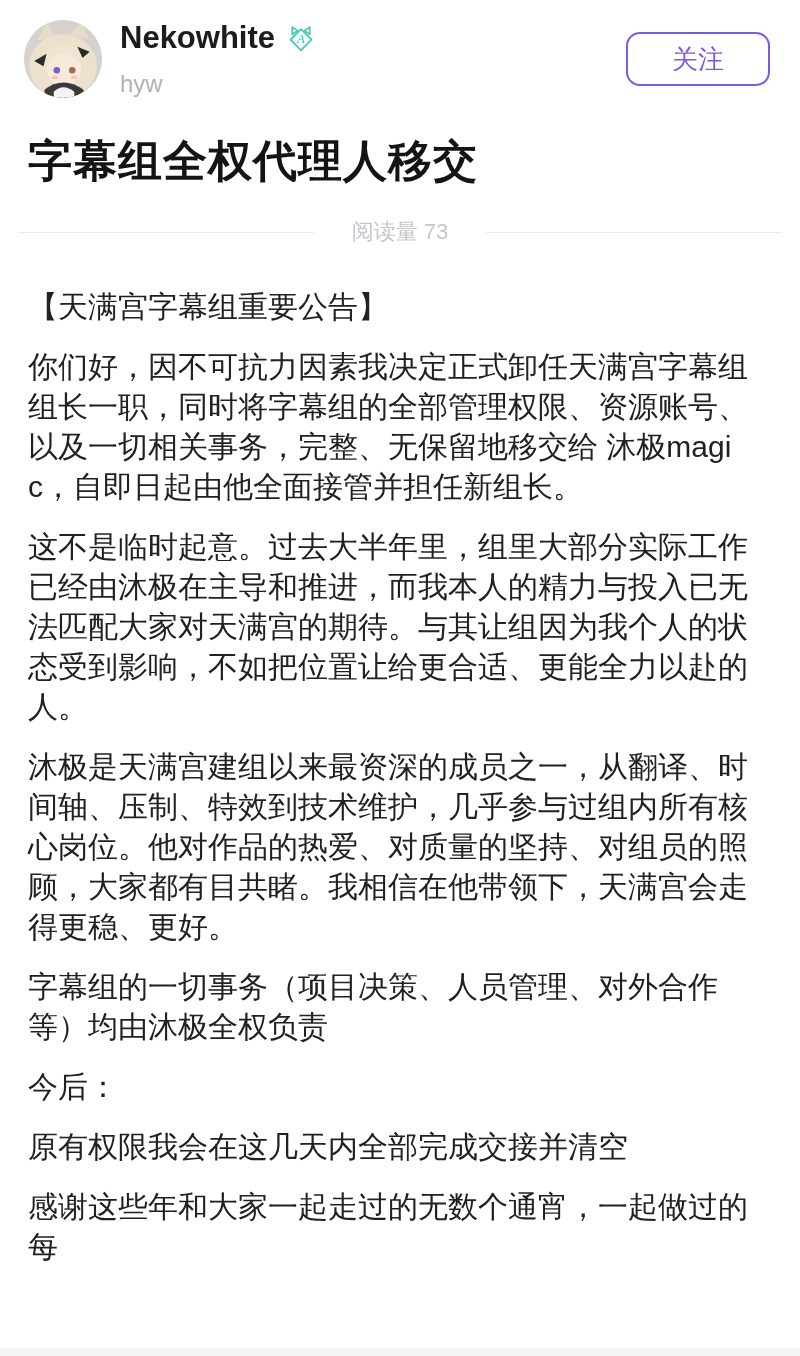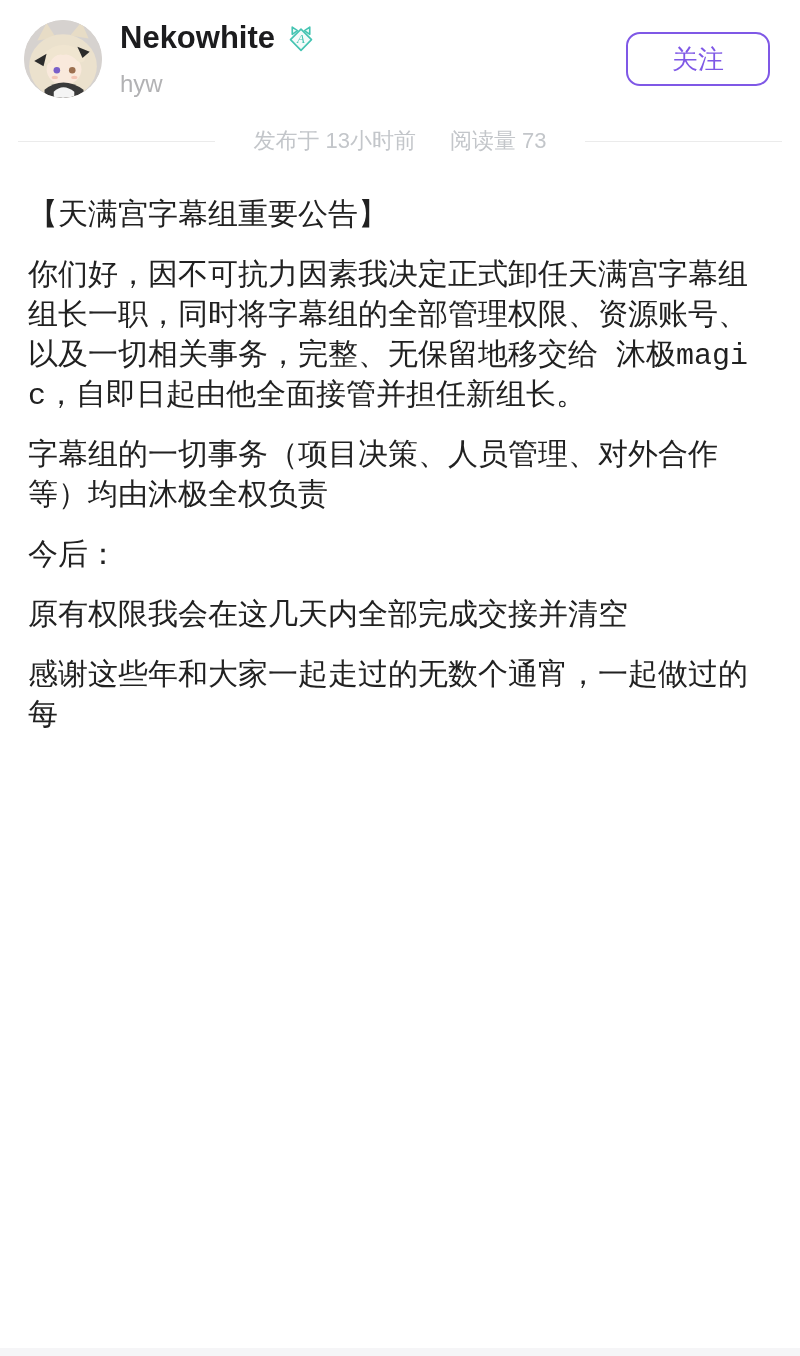--- a/index.html
+++ b/index.html
@@ -36,21 +36,21 @@
     color: #141414; line-height: 1.3; letter-spacing: 1px;
   }
   .meta-row { display: flex; align-items: center; margin: 28px 18px 0; gap: 38px; }
   .meta-line { flex: 1; height: 1px; background: #ebebeb; }
   .meta-text { display: flex; gap: 34px; white-space: nowrap; font-size: 22px; color: #c3c6ca; }
 
   
   .article-body {
     margin: 40px 28px 0; font-size: 30px; line-height: 40px; color: #212121;
   }
-  .article-body p { margin: 12px 0 20px 0; word-break: break-all; font-family: Liberation Mono, monospace; }
+  .article-body p { margin: 12px 0 20px 0; word-break: break-all; }
 
   
   .footer-strip {
     position: absolute; left: 0; bottom: 0; width: 100%; height: 8px;
     background: #f5f5f7;
   }
 </style>
 </head>
 <body>
 
@@ -95,33 +95,35 @@
           </g>
           <text x="12" y="15.5" text-anchor="middle" font-size="11" font-style="italic" font-family="'Liberation Serif', serif" fill="#45c4b2">A</text>
         </svg>
       </div>
       <div class="user-handle">hyw</div>
     </div>
 
     <button class="follow-btn">关注</button>
   </div>
 
+  <h1 class="article-title">字幕组全权代理人移交</h1>
 
   <div class="meta-row">
     <div class="meta-line"></div>
     <div class="meta-text">
-      <span>发布于 13小时前</span>
       <span>阅读量 73</span>
     </div>
     <div class="meta-line"></div>
   </div>
 
   <div class="article-body">
       <p>【天满宫字幕组重要公告】</p>
       <p>你们好，因不可抗力因素我决定正式卸任天满宫字幕组组长一职，同时将字幕组的全部管理权限、资源账号、以及一切相关事务，完整、无保留地移交给 沐极magic，自即日起由他全面接管并担任新组长。</p>
+      <p>这不是临时起意。过去大半年里，组里大部分实际工作已经由沐极在主导和推进，而我本人的精力与投入已无法匹配大家对天满宫的期待。与其让组因为我个人的状态受到影响，不如把位置让给更合适、更能全力以赴的人。</p>
+      <p>沐极是天满宫建组以来最资深的成员之一，从翻译、时间轴、压制、特效到技术维护，几乎参与过组内所有核心岗位。他对作品的热爱、对质量的坚持、对组员的照顾，大家都有目共睹。我相信在他带领下，天满宫会走得更稳、更好。</p>
       <p>字幕组的一切事务（项目决策、人员管理、对外合作等）均由沐极全权负责</p>
       <p>今后：</p>
       <p>原有权限我会在这几天内全部完成交接并清空</p>
       <p>感谢这些年和大家一起走过的无数个通宵，一起做过的每</p>
     </div>
 
   <div class="footer-strip"></div>
 </div>
 
 </body></html>

